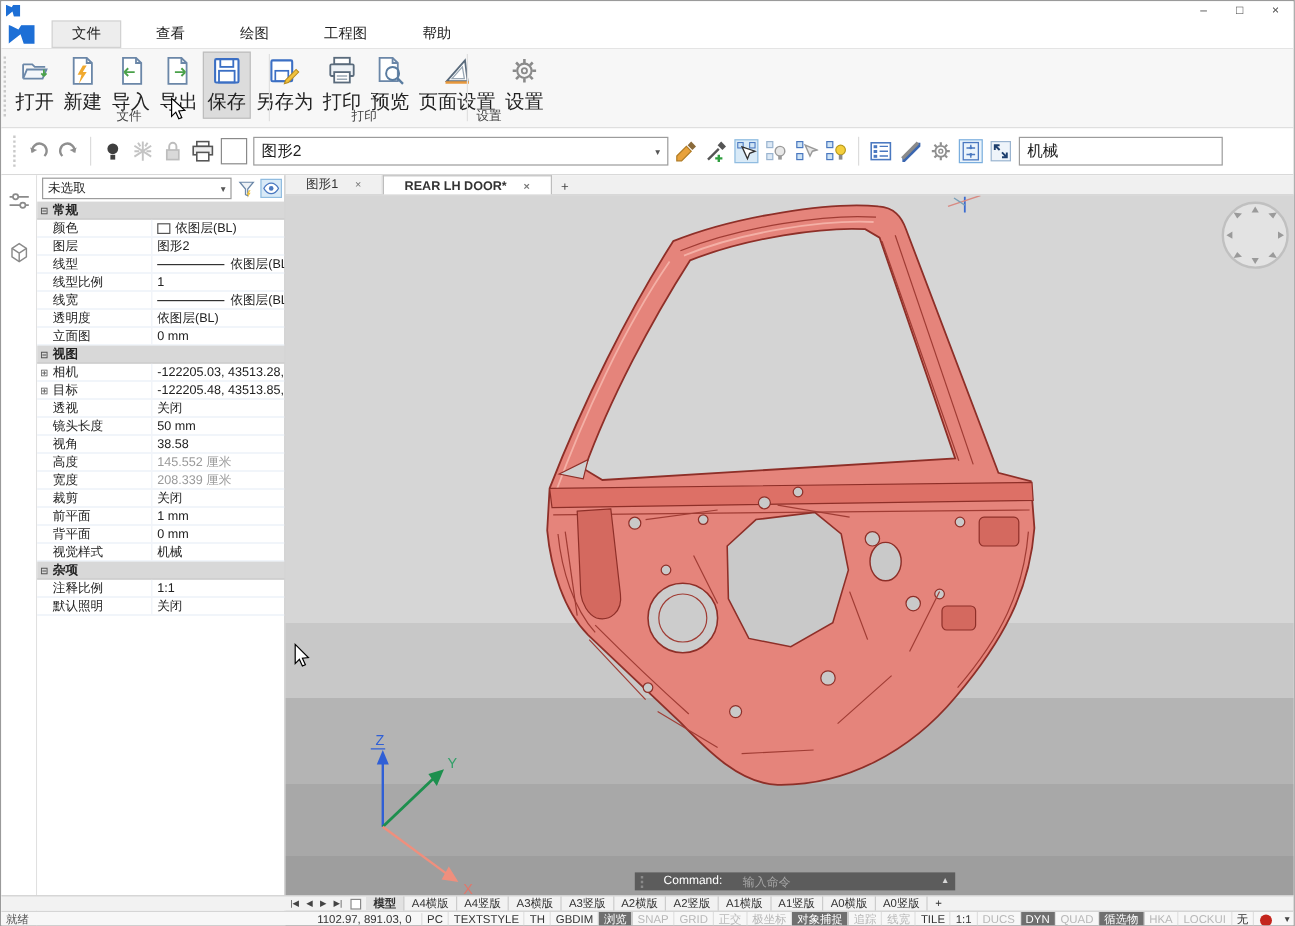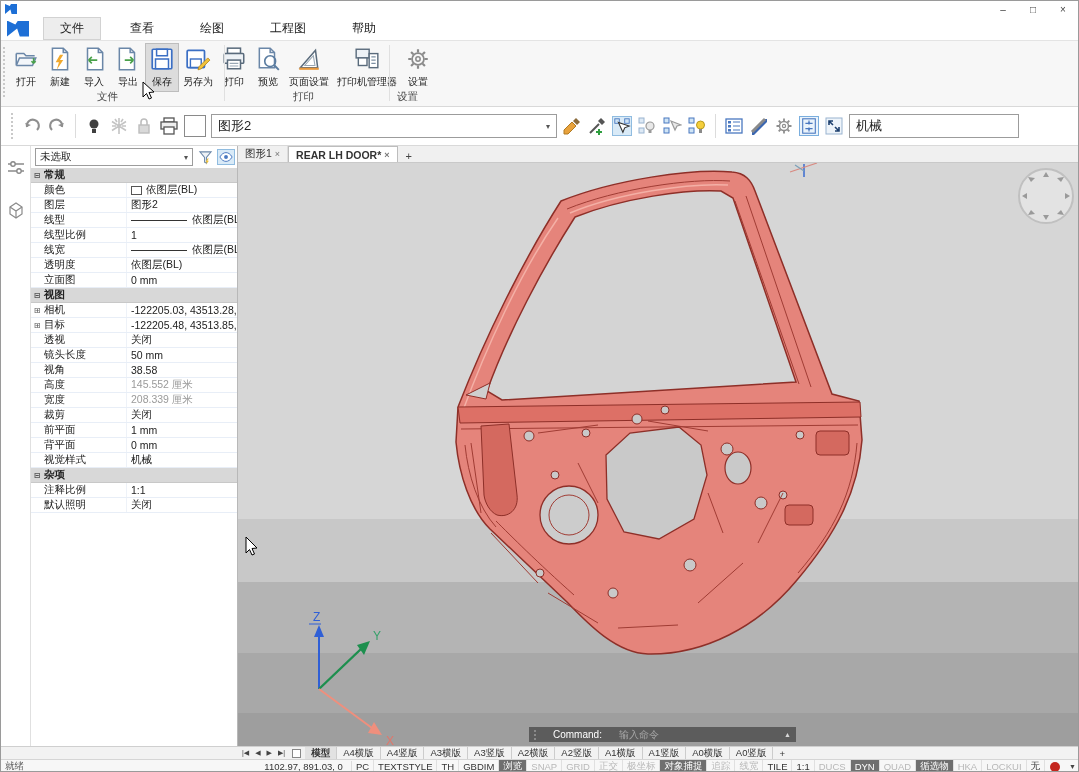--- a/index.html
+++ b/index.html
@@ -18,21 +18,21 @@
   .applogo { width:22px; height:16px; margin:0 8px 0 6px; background:#1d6fd6; clip-path:polygon(0 0,38% 25%,50% 0,100% 0,100% 100%,58% 100%,46% 50%,0 100%); }
   .menu-item { padding:2px 16px; margin:0 6px; font-size:12px; color:#222; border:1px solid transparent; }
   .menu-item.active { background:#ededed; border-color:#d2d2d2; }
 
   
   .ribbon { height:66px; background:#f7f7f7; border-bottom:1px solid #d9d9d9; position:relative; display:flex; align-items:flex-start; padding:2px 0 0 8px; }
   .ribbon-grip { position:absolute; left:2px; top:6px; width:2px; height:50px; border-left:2px dotted #c9c9c9; }
   .rbtn { min-width:30px; padding:2px 3px; display:flex; flex-direction:column; align-items:center; border:1px solid transparent; }
   .rbtn.selected { background:#dcdcdc; border-color:#bdbdbd; }
   .ricon { width:26px; height:26px; display:block; }
-  .rlabel { font-size:10px; margin-top:3px; color:#222; white-space:nowrap; }
+  .rlabel { font-size:16px; margin-top:3px; color:#222; white-space:nowrap; }
   .rgroup-label { position:absolute; bottom:2px; font-size:10.5px; color:#444; }
   .rsep { position:absolute; top:4px; width:1px; height:56px; background:#e0e0e0; }
 
   
   .quickbar { height:39px; background:#fff; border-bottom:1px solid #d9d9d9; display:flex; align-items:center; padding-left:10px; gap:5px; position:relative; }
   .qgrip { width:2px; height:26px; border-left:2px dotted #c9c9c9; margin-right:4px; }
   .qicon { width:20px; height:20px; display:block; }
   .qsep { width:1px; height:24px; background:#dcdcdc; margin:0 3px; }
   .swatch-box { width:22px; height:22px; border:1px solid #8a8a8a; background:#fff; }
   .combo { height:24px; border:1px solid #9c9c9c; background:#fff; display:flex; align-items:center; padding:0 6px; font-size:13px; color:#222; }
@@ -61,21 +61,21 @@
   .prow.header .plabel { border-right:none; }
   .pval { flex:1; padding-left:4px; white-space:nowrap; overflow:hidden; display:flex; align-items:center; }
   .pval .dim { color:#9a9a9a; }
   .pre { display:none; }
   .pre.swatch { display:inline-block; width:11px; height:9px; border:1px solid #555; background:#fff; margin-right:4px; flex:none; }
   .pre.line { display:inline-block; width:56px; height:0; border-top:1px solid #333; margin-right:5px; flex:none; }
 
   
   .viewport { flex:1; display:flex; flex-direction:column; position:relative; }
   .doctabs { height:17px; background:#f0f0f0; border-bottom:1px solid #c9c9c9; display:flex; align-items:flex-end; font-size:10.5px; }
-  .dtab { height:16px; display:flex; align-items:center; padding:0 7px; gap:3px; color:#333; border-right:1px solid #dcdcdc; }
+  .dtab { height:16px; display:flex; align-items:center; padding:0 17px; gap:14px; color:#333; border-right:1px solid #dcdcdc; }
   .dtab.active { background:#fff; border:1px solid #bdbdbd; border-bottom:none; font-weight:bold; }
   .dclose { font-size:9px; color:#777; }
   .dtab-add { padding:0 8px; font-size:11px; color:#444; }
   .canvas { position:relative; flex:1; background:linear-gradient(#d6d6d6 0 356px,#c8c8c8 356px 419px,#b4b4b4 419px 490px,#a8a8a8 490px 550px,#9e9e9e 550px 100%); overflow:hidden; }
   .canvas-svg { position:absolute; inset:0; }
 
   .cmdbar { position:absolute; left:291px; top:564px; width:267px; height:15px; background:#5c5c5c; color:#fff; display:flex; align-items:center; font-size:10px; padding:0 5px;gap:12px; }
   .cmd-grip { border-left:2px dotted #8a8a8a; height:10px; margin-right:5px; }
   .cmd-hint { color:#a5a5a5; margin-left:5px; }
   .cmd-collapse { margin-left:auto; font-size:7px; color:#d8d8d8; }
@@ -251,26 +251,20 @@
       <span class="rlabel">预览</span>
     </div>
 
     <div class="rbtn">
       <svg class="ricon" viewBox="0 0 24 24">
         <use href="#i-pagesetup"></use>
       </svg>
       <span class="rlabel">页面设置</span>
     </div>
 
-    <div class="rbtn">
-      <svg class="ricon" viewBox="0 0 24 24">
-        <use href="#i-printmgr"></use>
-      </svg>
-      <span class="rlabel">打印机管理器</span>
-    </div>
 
     <div class="rbtn">
       <svg class="ricon" viewBox="0 0 24 24">
         <use href="#i-settings"></use>
       </svg>
       <span class="rlabel">设置</span>
     </div>
 
   <div class="rsep" style="left:223px"></div>
   <div class="rsep" style="left:388px"></div>

